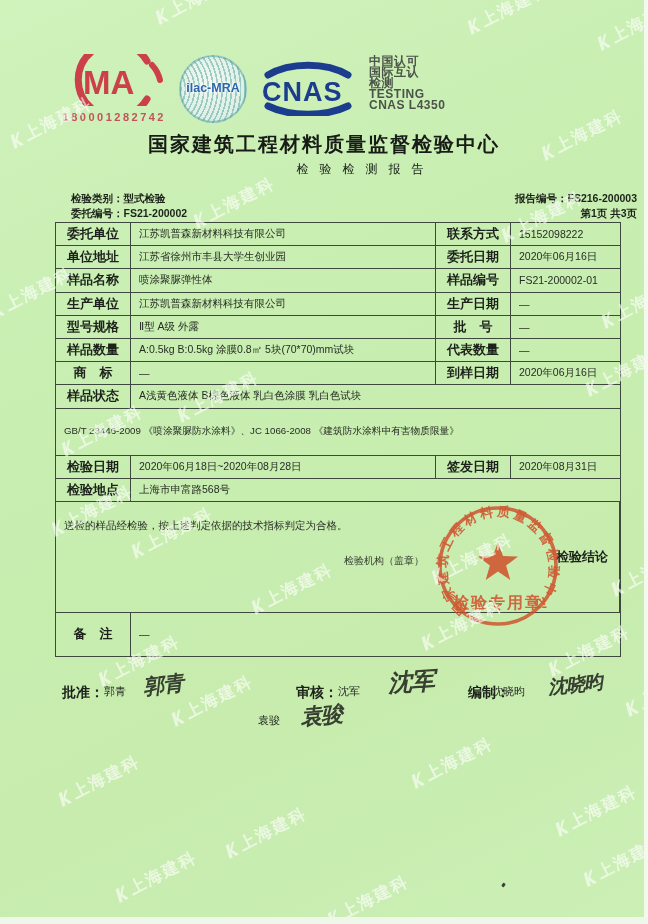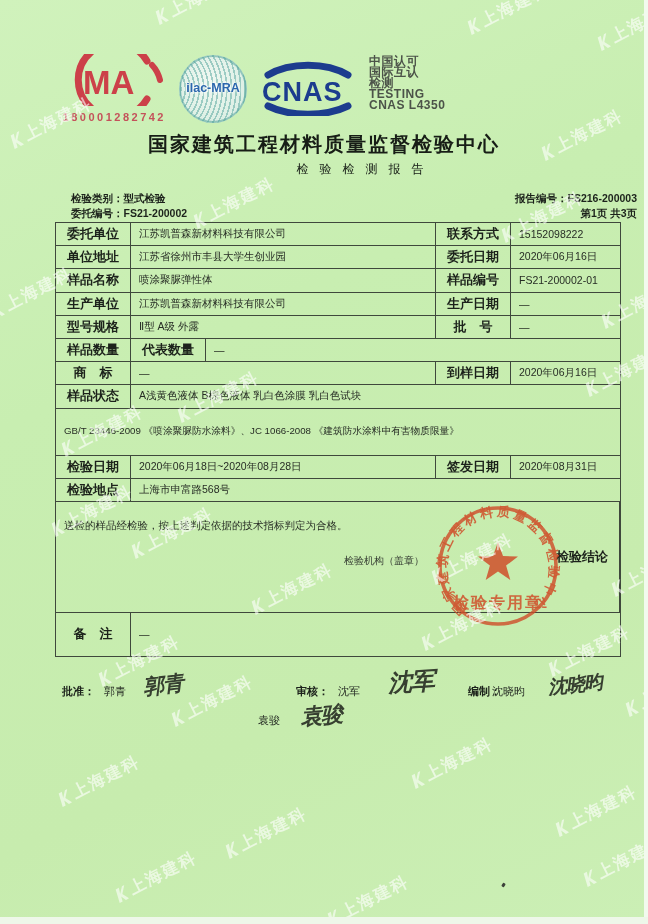--- a/index.html
+++ b/index.html
@@ -43,21 +43,21 @@
   .h-concl{height:111px;}
   .h-note{height:43px;}
   .val-basis{font-size:9.7px;white-space:nowrap;}
   .concl-cell{position:relative;align-items:flex-start;padding-top:17px;}
   .concl-caption{position:absolute;left:288px;top:52px;font-size:10px;color:#333a31;}
   
   .stamp{position:absolute;left:418px;top:486px;z-index:3;opacity:.92;}
   .stamp-edge{position:absolute;left:597px;top:378px;z-index:3;opacity:.9;transform:rotate(-14deg);}
   
   .sigrow span{position:absolute;z-index:2;}
-  .siglabel{font-size:11px;font-weight:bold;color:#1c221b;}
+  .siglabel{font-size:14px;font-weight:bold;color:#1c221b;}
   .signame{font-size:11px;color:#272d25;}
   .script{font-family:"DejaVu Serif","Liberation Serif",serif;font-style:italic;font-weight:bold;
     color:#23281f;letter-spacing:-1px;opacity:.88;}
   
   #wm-layer{position:absolute;inset:0;z-index:6;pointer-events:none;overflow:hidden;}
   .wm{position:absolute;display:flex;align-items:center;gap:3px;color:rgba(255,255,255,.62);
     font-size:16.5px;font-weight:bold;letter-spacing:2px;transform:rotate(-27deg);white-space:nowrap;}
   .wm svg{opacity:.95;}
   
   .edge-right{position:absolute;top:0;right:0;width:4px;height:100%;background:#f2faee;z-index:7;}
@@ -136,20 +136,21 @@
       <div class="td val w-v2 last">—</div>
     </div>
     <div class="tr h-s">
       <div class="td lab">型号规格</div>
       <div class="td val w-v1">Ⅱ型 A级 外露</div>
       <div class="td lab">批　号</div>
       <div class="td val w-v2 last">—</div>
     </div>
     <div class="tr h-s">
       <div class="td lab">样品数量</div>
+      <div class="td val w-v1">A:0.5kg B:0.5kg 涂膜0.8㎡ 5块(70*70)mm试块</div>
       <div class="td lab">代表数量</div>
       <div class="td val w-v2 last">—</div>
     </div>
     <div class="tr h-s">
       <div class="td lab">商　标</div>
       <div class="td val w-v1">—</div>
       <div class="td lab">到样日期</div>
       <div class="td val w-v2 last">2020年06月16日</div>
     </div>
     <div class="tr h-s">

